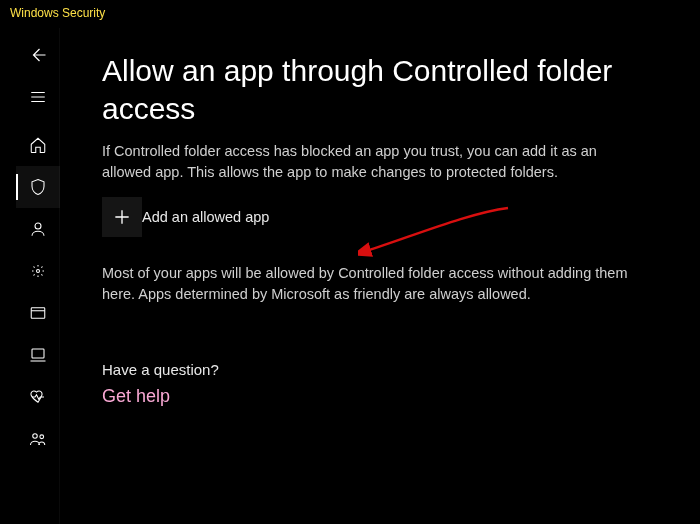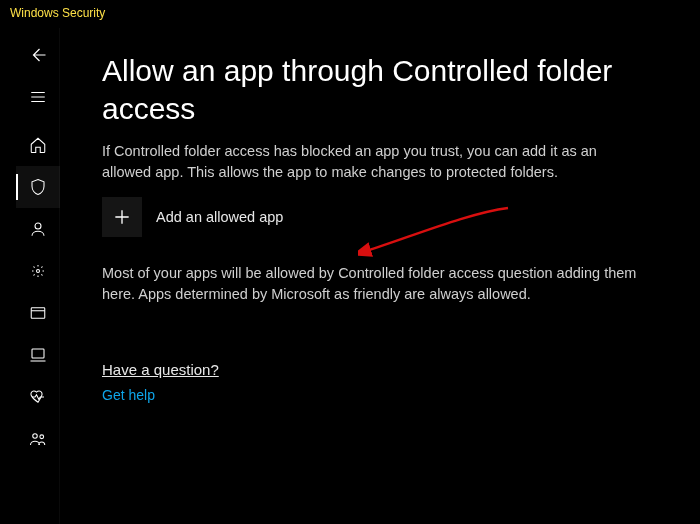--- a/index.html
+++ b/index.html
@@ -66,21 +66,20 @@
   }
   .desc {
     font-size: 14.5px;
     color: #cfcfcf;
     line-height: 1.45;
     margin-bottom: 14px;
   }
   .add-row {
     display: flex;
     align-items: center;
-    gap: 14px;
     margin-bottom: 26px;
   }
   .add-btn {
     width: 40px;
     height: 40px;
     background: #151515;
     display: flex;
     align-items: center;
     justify-content: center;
     cursor: pointer;
@@ -94,25 +93,24 @@
     font-size: 14.5px;
     color: #cfcfcf;
     line-height: 1.45;
     margin-bottom: 56px;
     max-width: 560px;
   }
   .question-heading {
     font-size: 15px;
     color: #e8e8e8;
     margin-bottom: 8px;
-    text-decoration: underline;
   }
   .help-link {
-    font-size: 14px;
-    color: #0ea5e9;
+    font-size: 18px;
+    color: #f9a8d4;
     cursor: pointer;
     display: inline-block;
   }
   .arrow-annot {
     position: absolute;
     left: 298px;
     top: 175px;
     pointer-events: none;
   }
 </style>
@@ -202,21 +200,21 @@
 
     <div class="add-row">
       <div class="add-btn">
         <svg width="20" height="20" viewBox="0 0 24 24" stroke-width="1.6">
             <path d="M12 4v16M4 12h16"></path>
           </svg>
       </div>
       <span class="add-label">Add an allowed app</span>
     </div>
 
-    <p class="note">Most of your apps will be allowed by Controlled folder access question adding them here. Apps determined by Microsoft as friendly are always allowed.</p>
+    <p class="note">Most of your apps will be allowed by Controlled folder access without adding them here. Apps determined by Microsoft as friendly are always allowed.</p>
 
     <div class="question-heading">Have a question?</div>
     <span class="help-link">Get help</span>
 
     <svg class="arrow-annot" width="160" height="60" viewBox="0 0 160 60">
       <defs>
         <marker id="ah" markerWidth="10" markerHeight="10" refX="2" refY="3" orient="auto">
           <path d="M0,0 L0,6 L8,3 z" fill="#d80f0f"></path>
         </marker>
       </defs>

